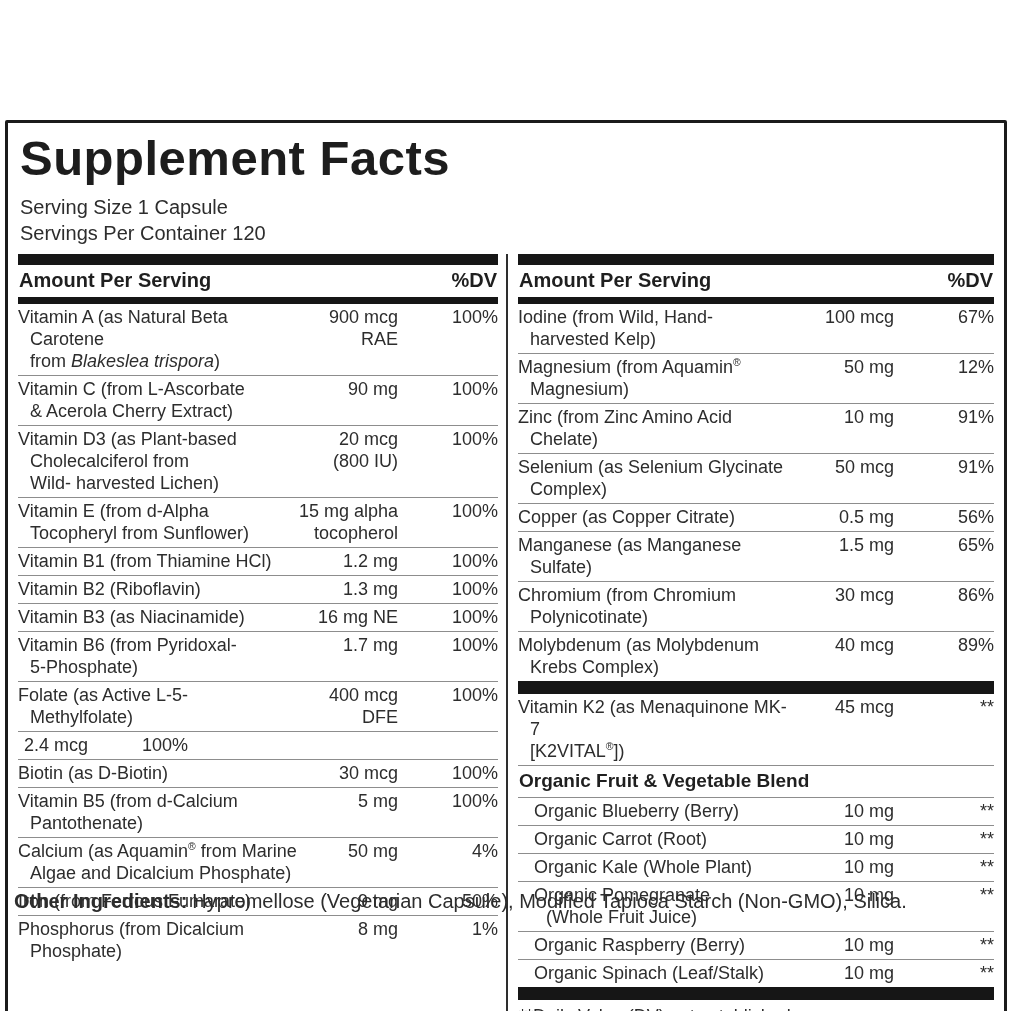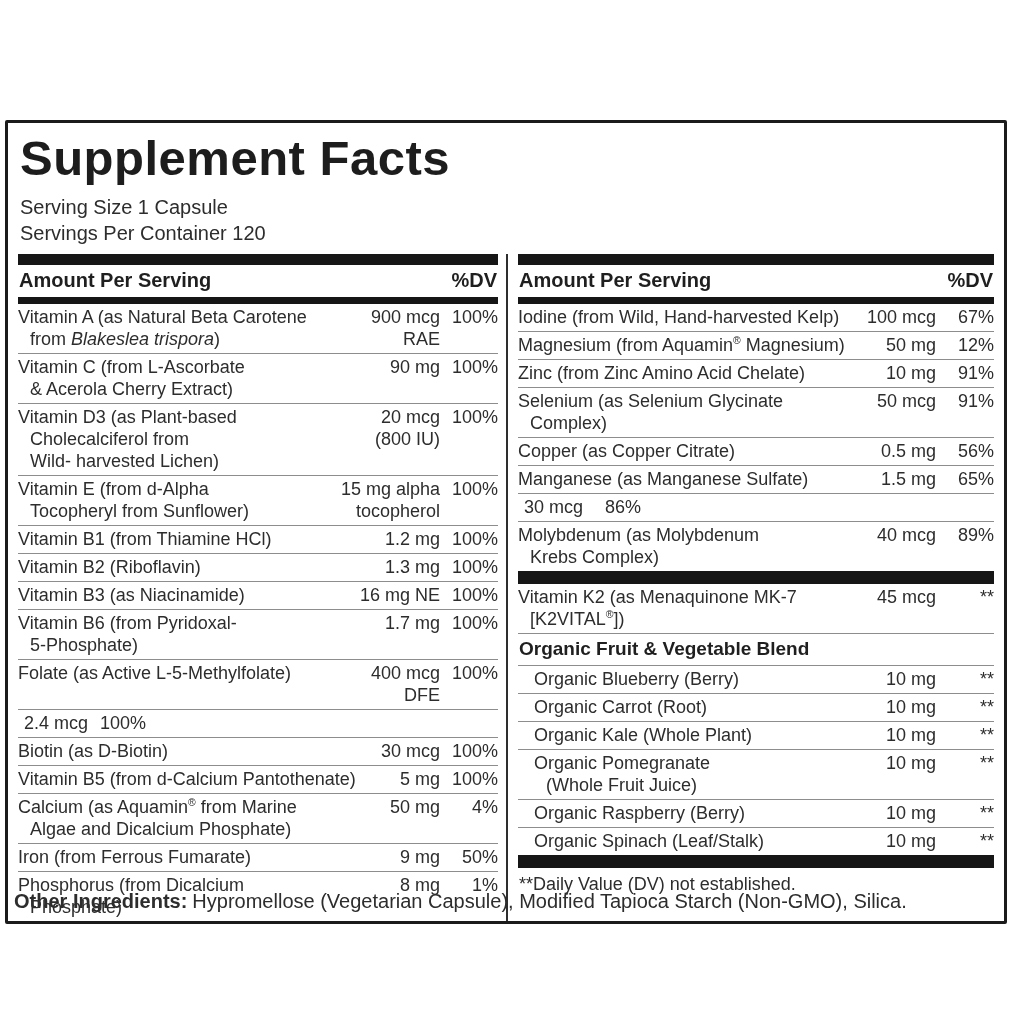--- a/index.html
+++ b/index.html
@@ -30,21 +30,21 @@
 
   .col-header { display:flex; justify-content:space-between; align-items:baseline;
                 font-size:20px; font-weight:bold; color:#1f1f1f; padding:4px 1px 5px 1px; }
 
   .rows { display:flex; flex-direction:column; }
   .rows > .row + .row,
   .rows > .section + .row,
   .rows > .row + .section { border-top:1.5px solid #8d8d8d; }
 
   .row { display:flex; align-items:flex-start; padding:2px 0 3px 0;
-         font-size:18px; line-height:22px; }
+         font-size:18px; line-height:22px;gap:42px; }
   .row-name { flex:1 1 auto; white-space:pre-wrap; padding-left:12px; text-indent:-12px; }
   .row.indent .row-name { padding-left:28px; text-indent:-12px; }
   .row-amount { flex:0 0 auto; white-space:pre-line; text-align:right; margin-left:6px; }
   .row-dv { flex:0 0 auto; width:54px; text-align:right; margin-left:4px; white-space:nowrap; }
 
   .row-name em { font-style:italic; }
   sup.reg { font-size:0.58em; vertical-align:super; line-height:0; }
 
   .section { font-size:19px; font-weight:bold; color:#1f1f1f; padding:4px 0 5px 1px; }
 
@@ -195,20 +195,22 @@
               <div class="row-name">Copper (as Copper Citrate)</div>
               <div class="row-amount">0.5 mg</div>
               <div class="row-dv">56%</div>
             </div>
             <div class="row">
               <div class="row-name">Manganese (as Manganese Sulfate)</div>
               <div class="row-amount">1.5 mg</div>
               <div class="row-dv">65%</div>
             </div>
             <div class="row">
+              <div class="row-name">Chromium (from Chromium
+Polynicotinate)</div>
               <div class="row-amount">30 mcg</div>
               <div class="row-dv">86%</div>
             </div>
             <div class="row">
               <div class="row-name">Molybdenum (as Molybdenum
 Krebs Complex)</div>
               <div class="row-amount">40 mcg</div>
               <div class="row-dv">89%</div>
             </div>
             <div class="bar bar-mid"></div>

